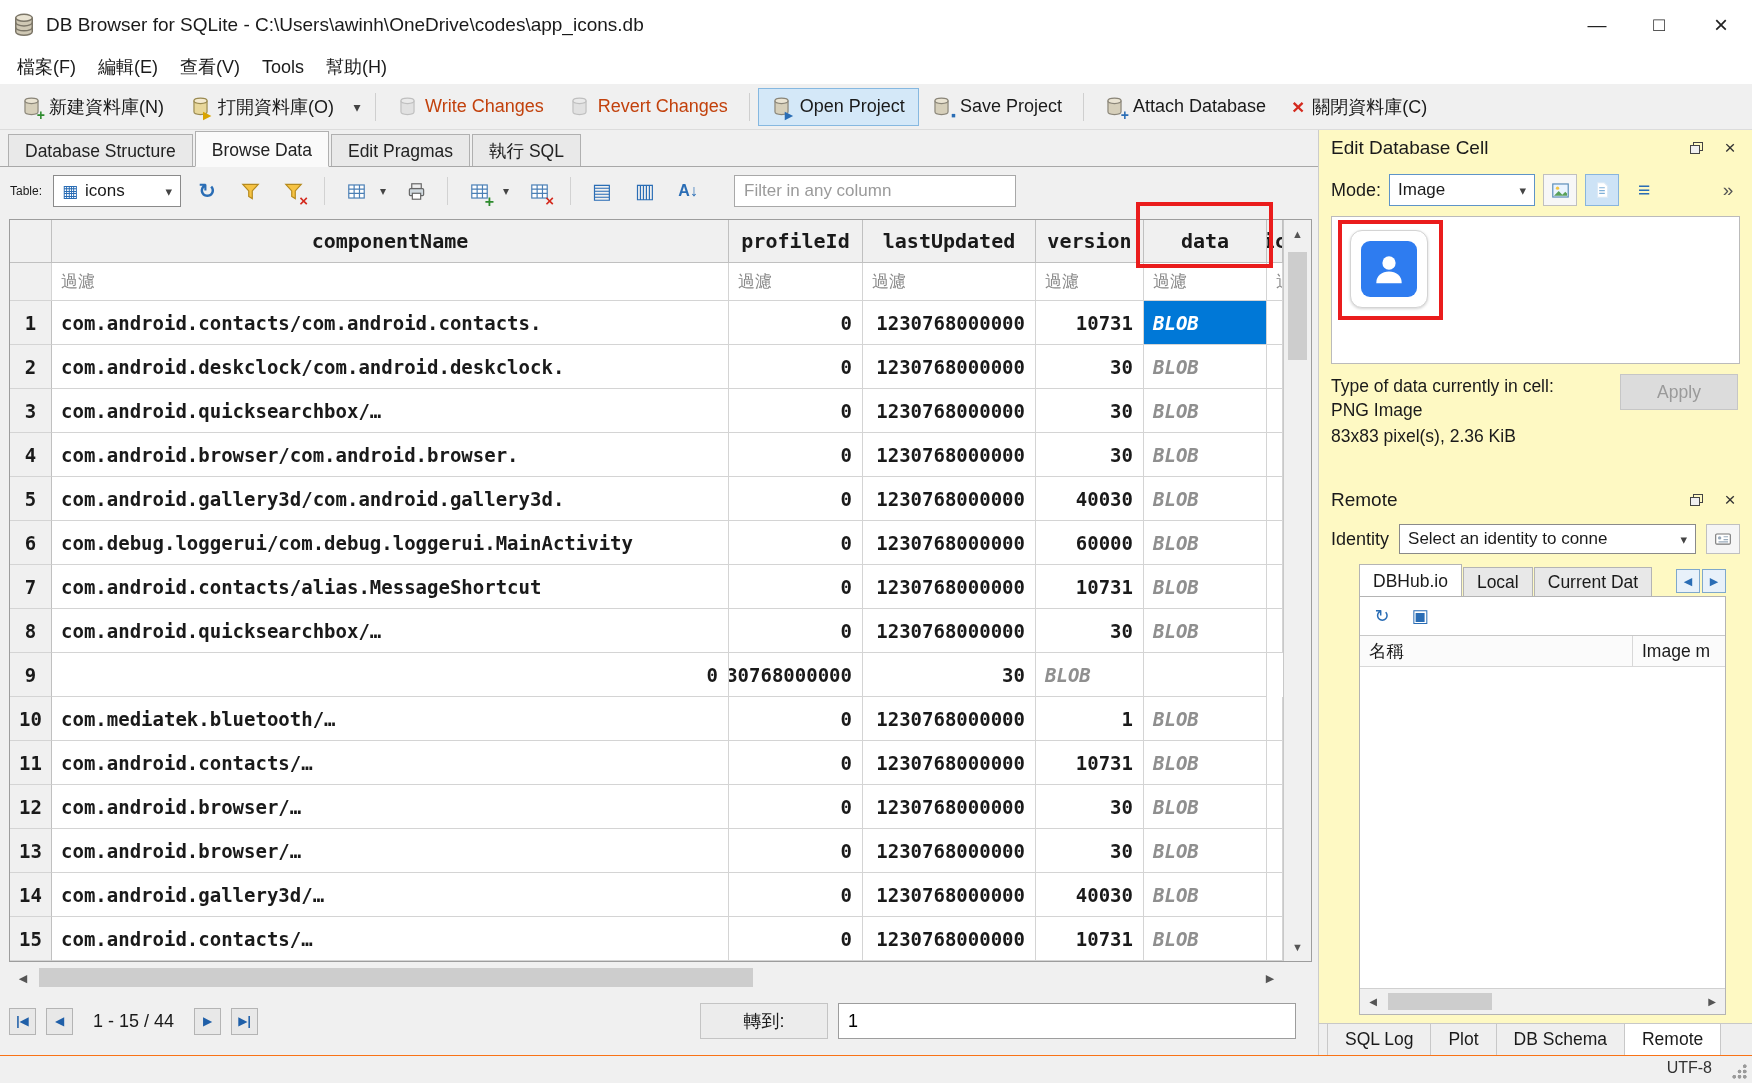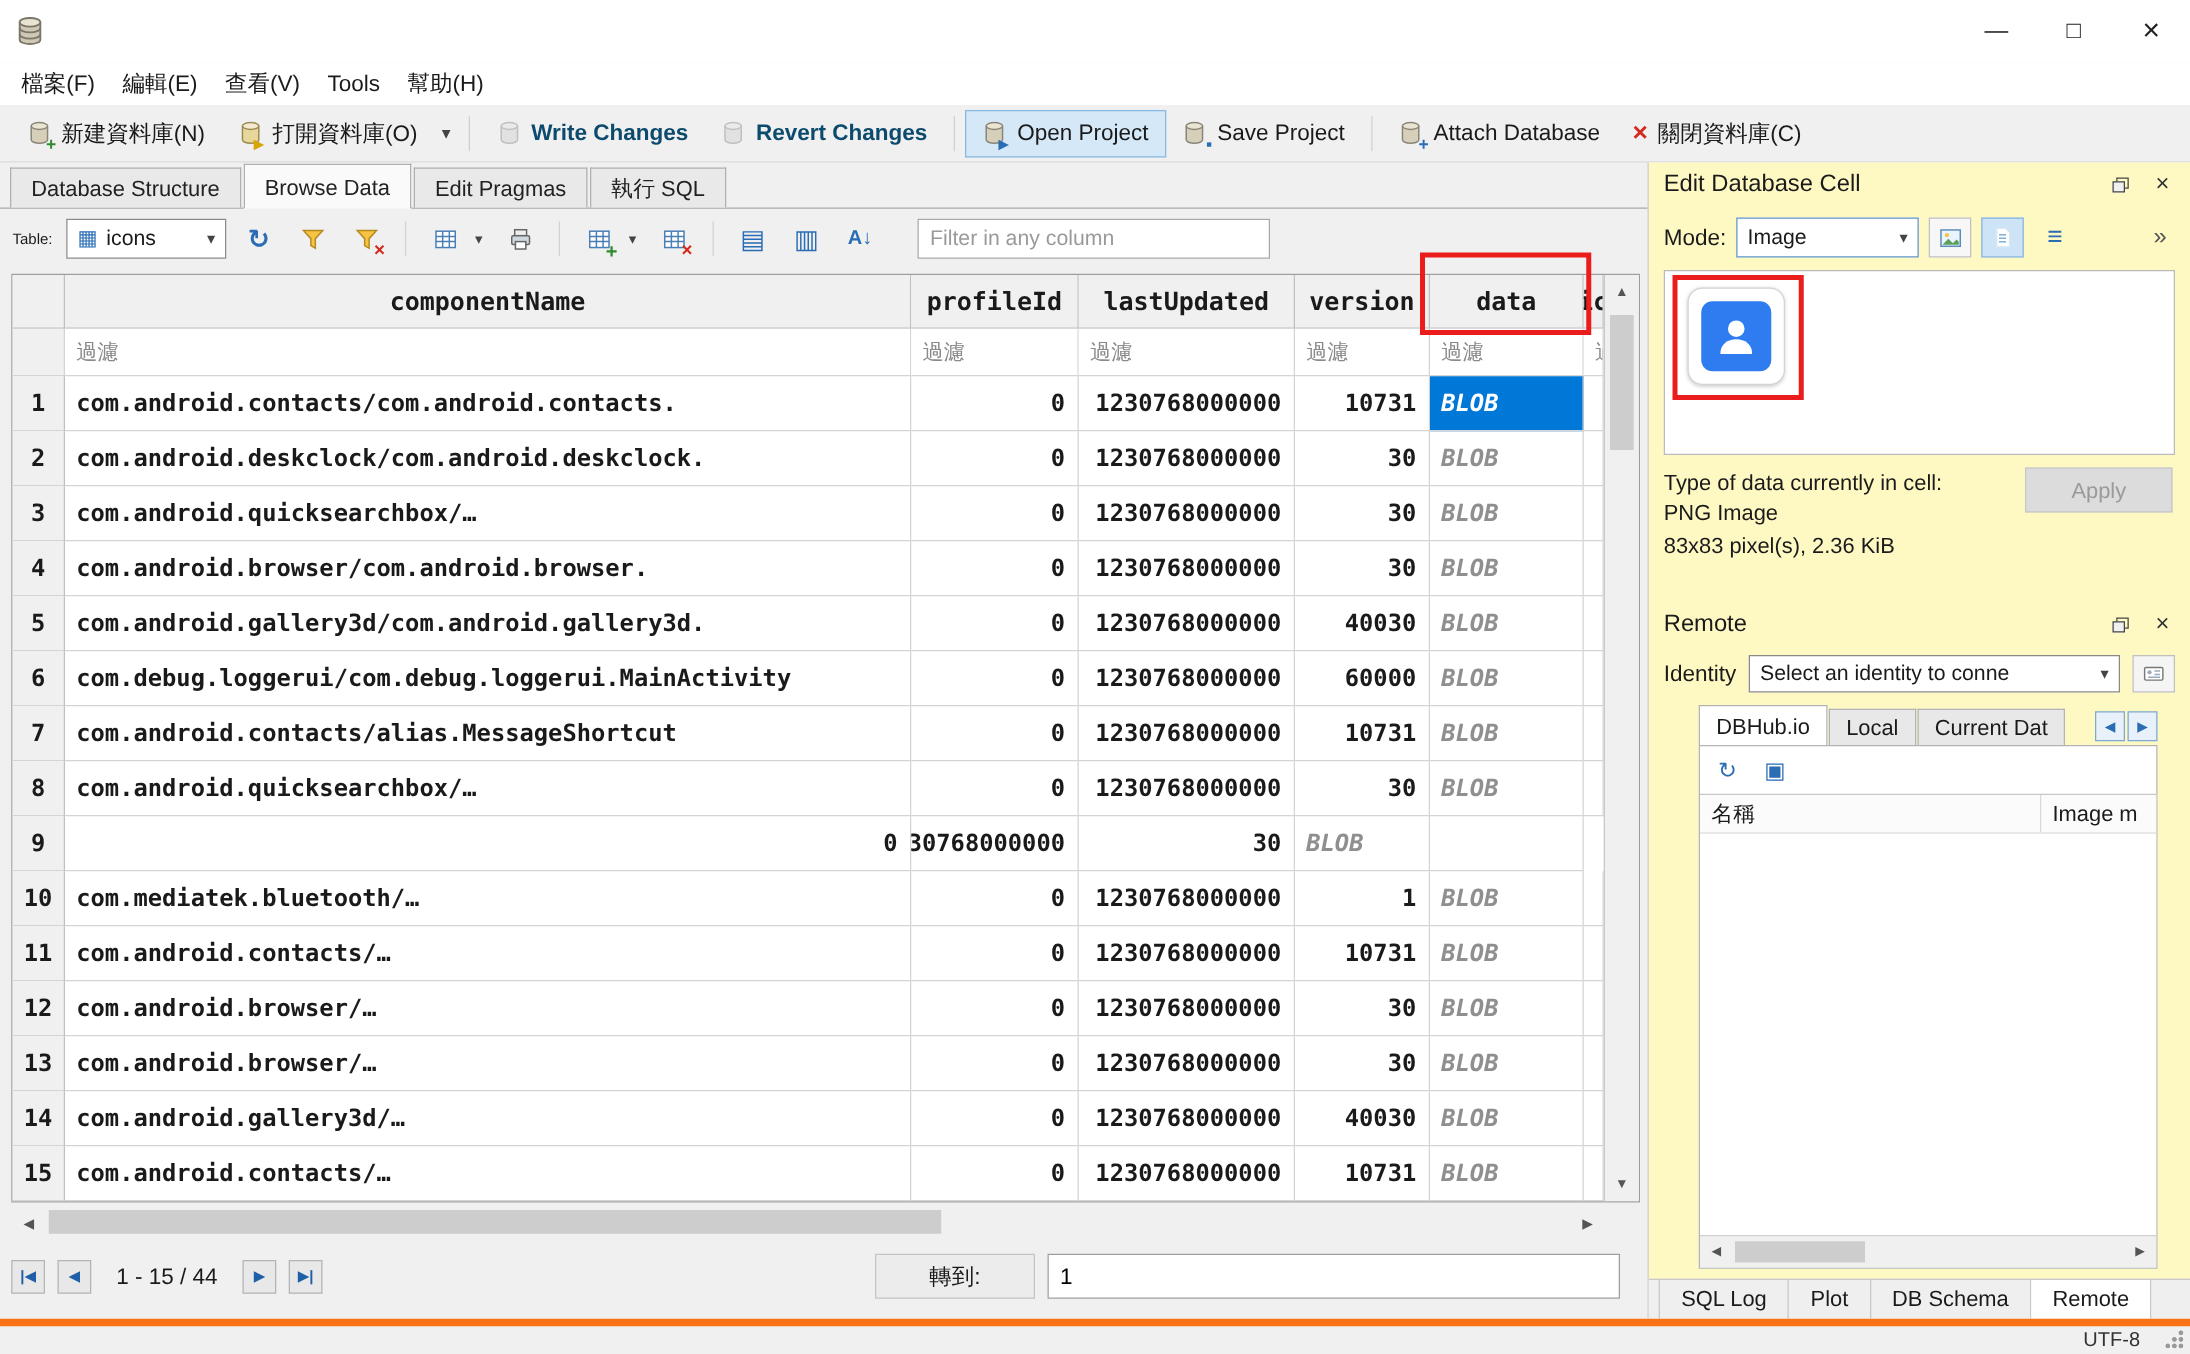--- a/index.html
+++ b/index.html
@@ -14,21 +14,21 @@
   .win-btn { width:62px; height:100%; display:flex; align-items:center; justify-content:center; font-size:19px; color:#222; }
   .win-btn.close-x { font-size:24px; }
 
   
   .menubar { height:34px; background:#ffffff; display:flex; align-items:center; padding-left:6px; flex:0 0 auto; }
   .menu-item { padding:0 11px; font-size:18px; line-height:34px; }
 
   
   .toolbar { height:46px; background:#f0f0f0; border-bottom:1px solid #dcdcdc; display:flex; align-items:center; padding:0 8px; flex:0 0 auto; }
   .tb-btn { display:flex; align-items:center; gap:8px; padding:0 13px; height:38px; font-size:18px; white-space:nowrap; }
-  .tb-btn.disabled .tb-label { color:#0c4a6e;font-weight:bold; }
+  .tb-btn.disabled .tb-label { color:#c2410c; }
   .tb-btn.disabled svg { opacity:.45; filter:grayscale(1); }
   .tb-btn.active { background:#d4e8f8; border:1px solid #86b8e0; }
   .tb-ico { position:relative; width:20px; height:20px; display:inline-flex; align-items:center; justify-content:center; }
   .tb-ico .badge { position:absolute; right:-4px; bottom:-5px; font-style:normal; font-weight:bold; font-size:14px; line-height:14px; }
   .badge.green { color:#2e8b2e; } .badge.blue { color:#2a6db5; } .badge.gold { color:#d9a300; }
   .tb-caret { width:20px; height:38px; display:flex; align-items:center; justify-content:center; color:#444; font-size:14px; }
   .tb-sep { width:1px; height:28px; background:#cfcfcf; margin:0 8px; }
   .red-x { color:#d42a1e; font-weight:bold; font-size:21px; line-height:20px; }
 
   
@@ -144,21 +144,21 @@
   .rhs-btn { position:absolute; top:0; width:26px; height:25px; display:flex; align-items:center; justify-content:center; font-size:10px; color:#555; }
   .rhs-btn.left { left:0; } .rhs-btn.right { right:0; }
   .rhs-thumb { position:absolute; top:4px; left:28px; width:104px; height:17px; background:#cdcdcd; }
 
   .bottom-tabs { height:32px; border-top:1px solid #c8c8c8; display:flex; align-items:stretch; padding-left:8px; flex:0 0 auto; background:#efefef; }
   .btab { padding:0 17px; display:flex; align-items:center; font-size:17.5px; border-right:1px solid #c8c8c8; }
   .btab:first-child { border-left:1px solid #c8c8c8; }
   .btab.active { background:#ffffff; }
 
   
-  .statusbar { height:28px; background:#f0f0f0; border-top:6px solid #f97316; position:relative; flex:0 0 auto; }
+  .statusbar { height:28px; background:#f0f0f0; border-top:1px solid #f97316; position:relative; flex:0 0 auto; }
   .encoding { position:absolute; right:40px; top:3px; font-size:16px; color:#333; }
   .grip { position:absolute; right:5px; bottom:4px; width:15px; height:15px;
     background:
       radial-gradient(circle at 85% 15%, #9a9a9a 1.6px, transparent 2.2px),
       radial-gradient(circle at 85% 50%, #9a9a9a 1.6px, transparent 2.2px),
       radial-gradient(circle at 85% 85%, #9a9a9a 1.6px, transparent 2.2px),
       radial-gradient(circle at 50% 85%, #9a9a9a 1.6px, transparent 2.2px),
       radial-gradient(circle at 50% 50%, #9a9a9a 1.6px, transparent 2.2px),
       radial-gradient(circle at 15% 85%, #9a9a9a 1.6px, transparent 2.2px); }
 </style>
@@ -168,20 +168,21 @@
 <div class="window">
 
   <div class="titlebar">
     <span style="display:inline-flex">
         <svg width="24" height="24" viewBox="0 0 16 16">
           <path d="M2.5 3v9.5c0 1.3 2.5 2.3 5.5 2.3s5.5-1 5.5-2.3V3" fill="#cfc8b4" stroke="#7c7668"></path>
           <ellipse cx="8" cy="3.2" rx="5.5" ry="2.3" fill="#e9e3d2" stroke="#7c7668"></ellipse>
           <path d="M2.5 6.3c0 1.3 2.5 2.3 5.5 2.3s5.5-1 5.5-2.3M2.5 9.6c0 1.3 2.5 2.3 5.5 2.3s5.5-1 5.5-2.3" fill="none" stroke="#7c7668"></path>
         </svg>
       </span>
+    <span class="title-text">DB Browser for SQLite - C:\Users\awinh\OneDrive\codes\app_icons.db</span>
     <div class="win-controls">
       <div class="win-btn">—</div>
       <div class="win-btn">□</div>
       <div class="win-btn close-x">×</div>
     </div>
   </div>
 
   <div class="menubar">
 
       <span class="menu-item">檔案(F)</span>

